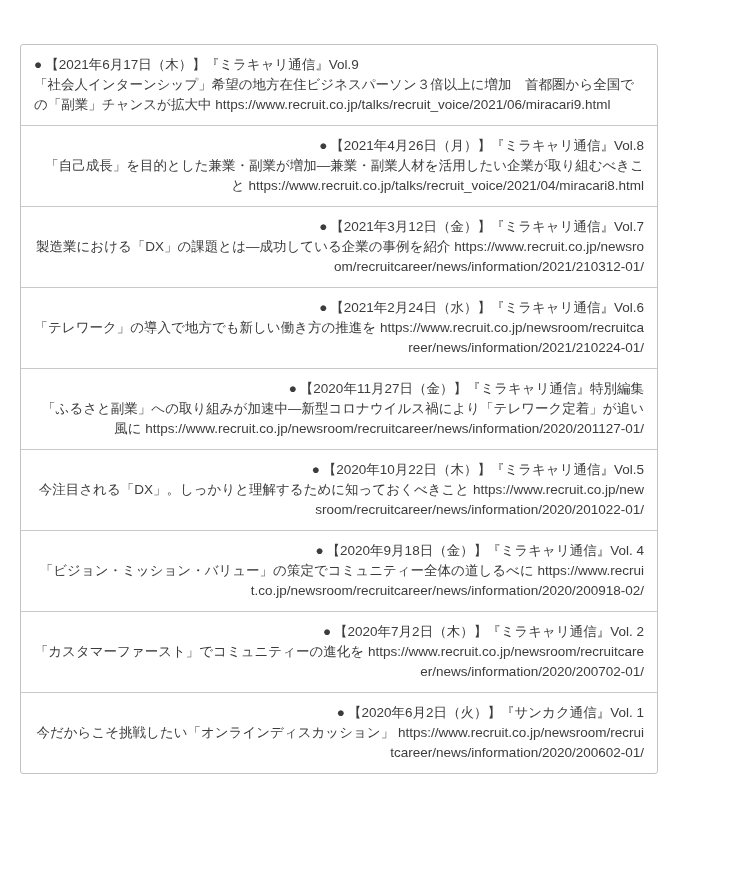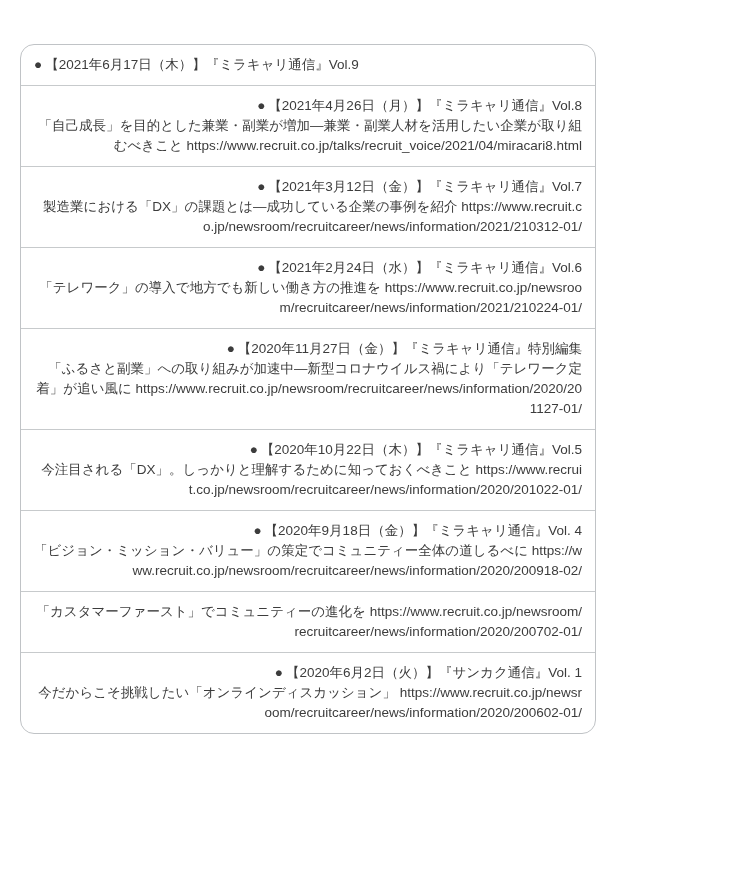--- a/index.html
+++ b/index.html
@@ -8,24 +8,24 @@
     width: 740px;
     height: 893px;
     background: var(--page-bg, #ffffff);
     font-family: "Liberation Sans", "DejaVu Sans", sans-serif;
     position: relative;
   }
   .news-table {
     position: absolute;
     left: 20px;
     top: 44px;
-    width: 576px;
+    width: 638px;
     background: var(--page-bg, #ffffff);
     border: 1px solid var(--border, #c0c3c6);
-    border-radius: 14px;
+    border-radius: 3px;
   }
   .row {
     padding: 10px 13px;
   }
   .row + .row {
     border-top: 1px solid var(--separator, #c7cacc);
     text-align: right;
   }
   .line {
     margin: 0;
@@ -41,20 +41,21 @@
     color: var(--text, #3c3c3c);
   }
 </style>
 </head>
 <body>
 
 <div class="news-table">
 
   <div class="row">
     <p class="line"><span class="bullet">●</span><span>【2021年6月17日（木）】『ミラキャリ通信』Vol.9</span></p>
+    <p class="line"><span>「社会人インターンシップ」希望の地方在住ビジネスパーソン３倍以上に増加　首都圏から全国での「副業」チャンスが拡大中</span> <span>https://www.recruit.co.jp/talks/recruit_voice/2021/06/miracari9.html</span></p>
   </div>
 
   <div class="row">
     <p class="line"><span class="bullet">●</span><span>【2021年4月26日（月）】『ミラキャリ通信』Vol.8</span></p>
     <p class="line"><span>「自己成長」を目的とした兼業・副業が増加—兼業・副業人材を活用したい企業が取り組むべきこと</span> <span>https://www.recruit.co.jp/talks/recruit_voice/2021/04/miracari8.html</span></p>
   </div>
 
   <div class="row">
     <p class="line"><span class="bullet">●</span><span>【2021年3月12日（金）】『ミラキャリ通信』Vol.7</span></p>
     <p class="line"><span>製造業における「DX」の課題とは—成功している企業の事例を紹介</span> <span>https://www.recruit.co.jp/newsroom/recruitcareer/news/information/2021/210312-01/</span></p>
@@ -75,20 +76,21 @@
     <p class="line"><span>今注目される「DX」。しっかりと理解するために知っておくべきこと</span> <span>https://www.recruit.co.jp/newsroom/recruitcareer/news/information/2020/201022-01/</span></p>
   </div>
 
   <div class="row">
     <p class="line"><span class="bullet">●</span><span>【2020年9月18日（金）】『ミラキャリ通信』Vol. 4</span></p>
     <p class="line"><span>「ビジョン・ミッション・バリュー」の策定でコミュニティー全体の道しるべに</span> <span>https://www.recruit.co.jp/newsroom/recruitcareer/news/information/2020/200918-02/</span></p>
   </div>
 
 
   <div class="row">
+    <p class="line"><span class="bullet">●</span><span>【2020年7月2日（木）】『ミラキャリ通信』Vol. 2</span></p>
     <p class="line"><span>「カスタマーファースト」でコミュニティーの進化を</span> <span>https://www.recruit.co.jp/newsroom/recruitcareer/news/information/2020/200702-01/</span></p>
   </div>
 
   <div class="row">
     <p class="line"><span class="bullet">●</span><span>【2020年6月2日（火）】『サンカク通信』Vol. 1</span></p>
     <p class="line"><span>今だからこそ挑戦したい「オンラインディスカッション」</span> <span>https://www.recruit.co.jp/newsroom/recruitcareer/news/information/2020/200602-01/</span></p>
   </div>
 
 </div>
 

